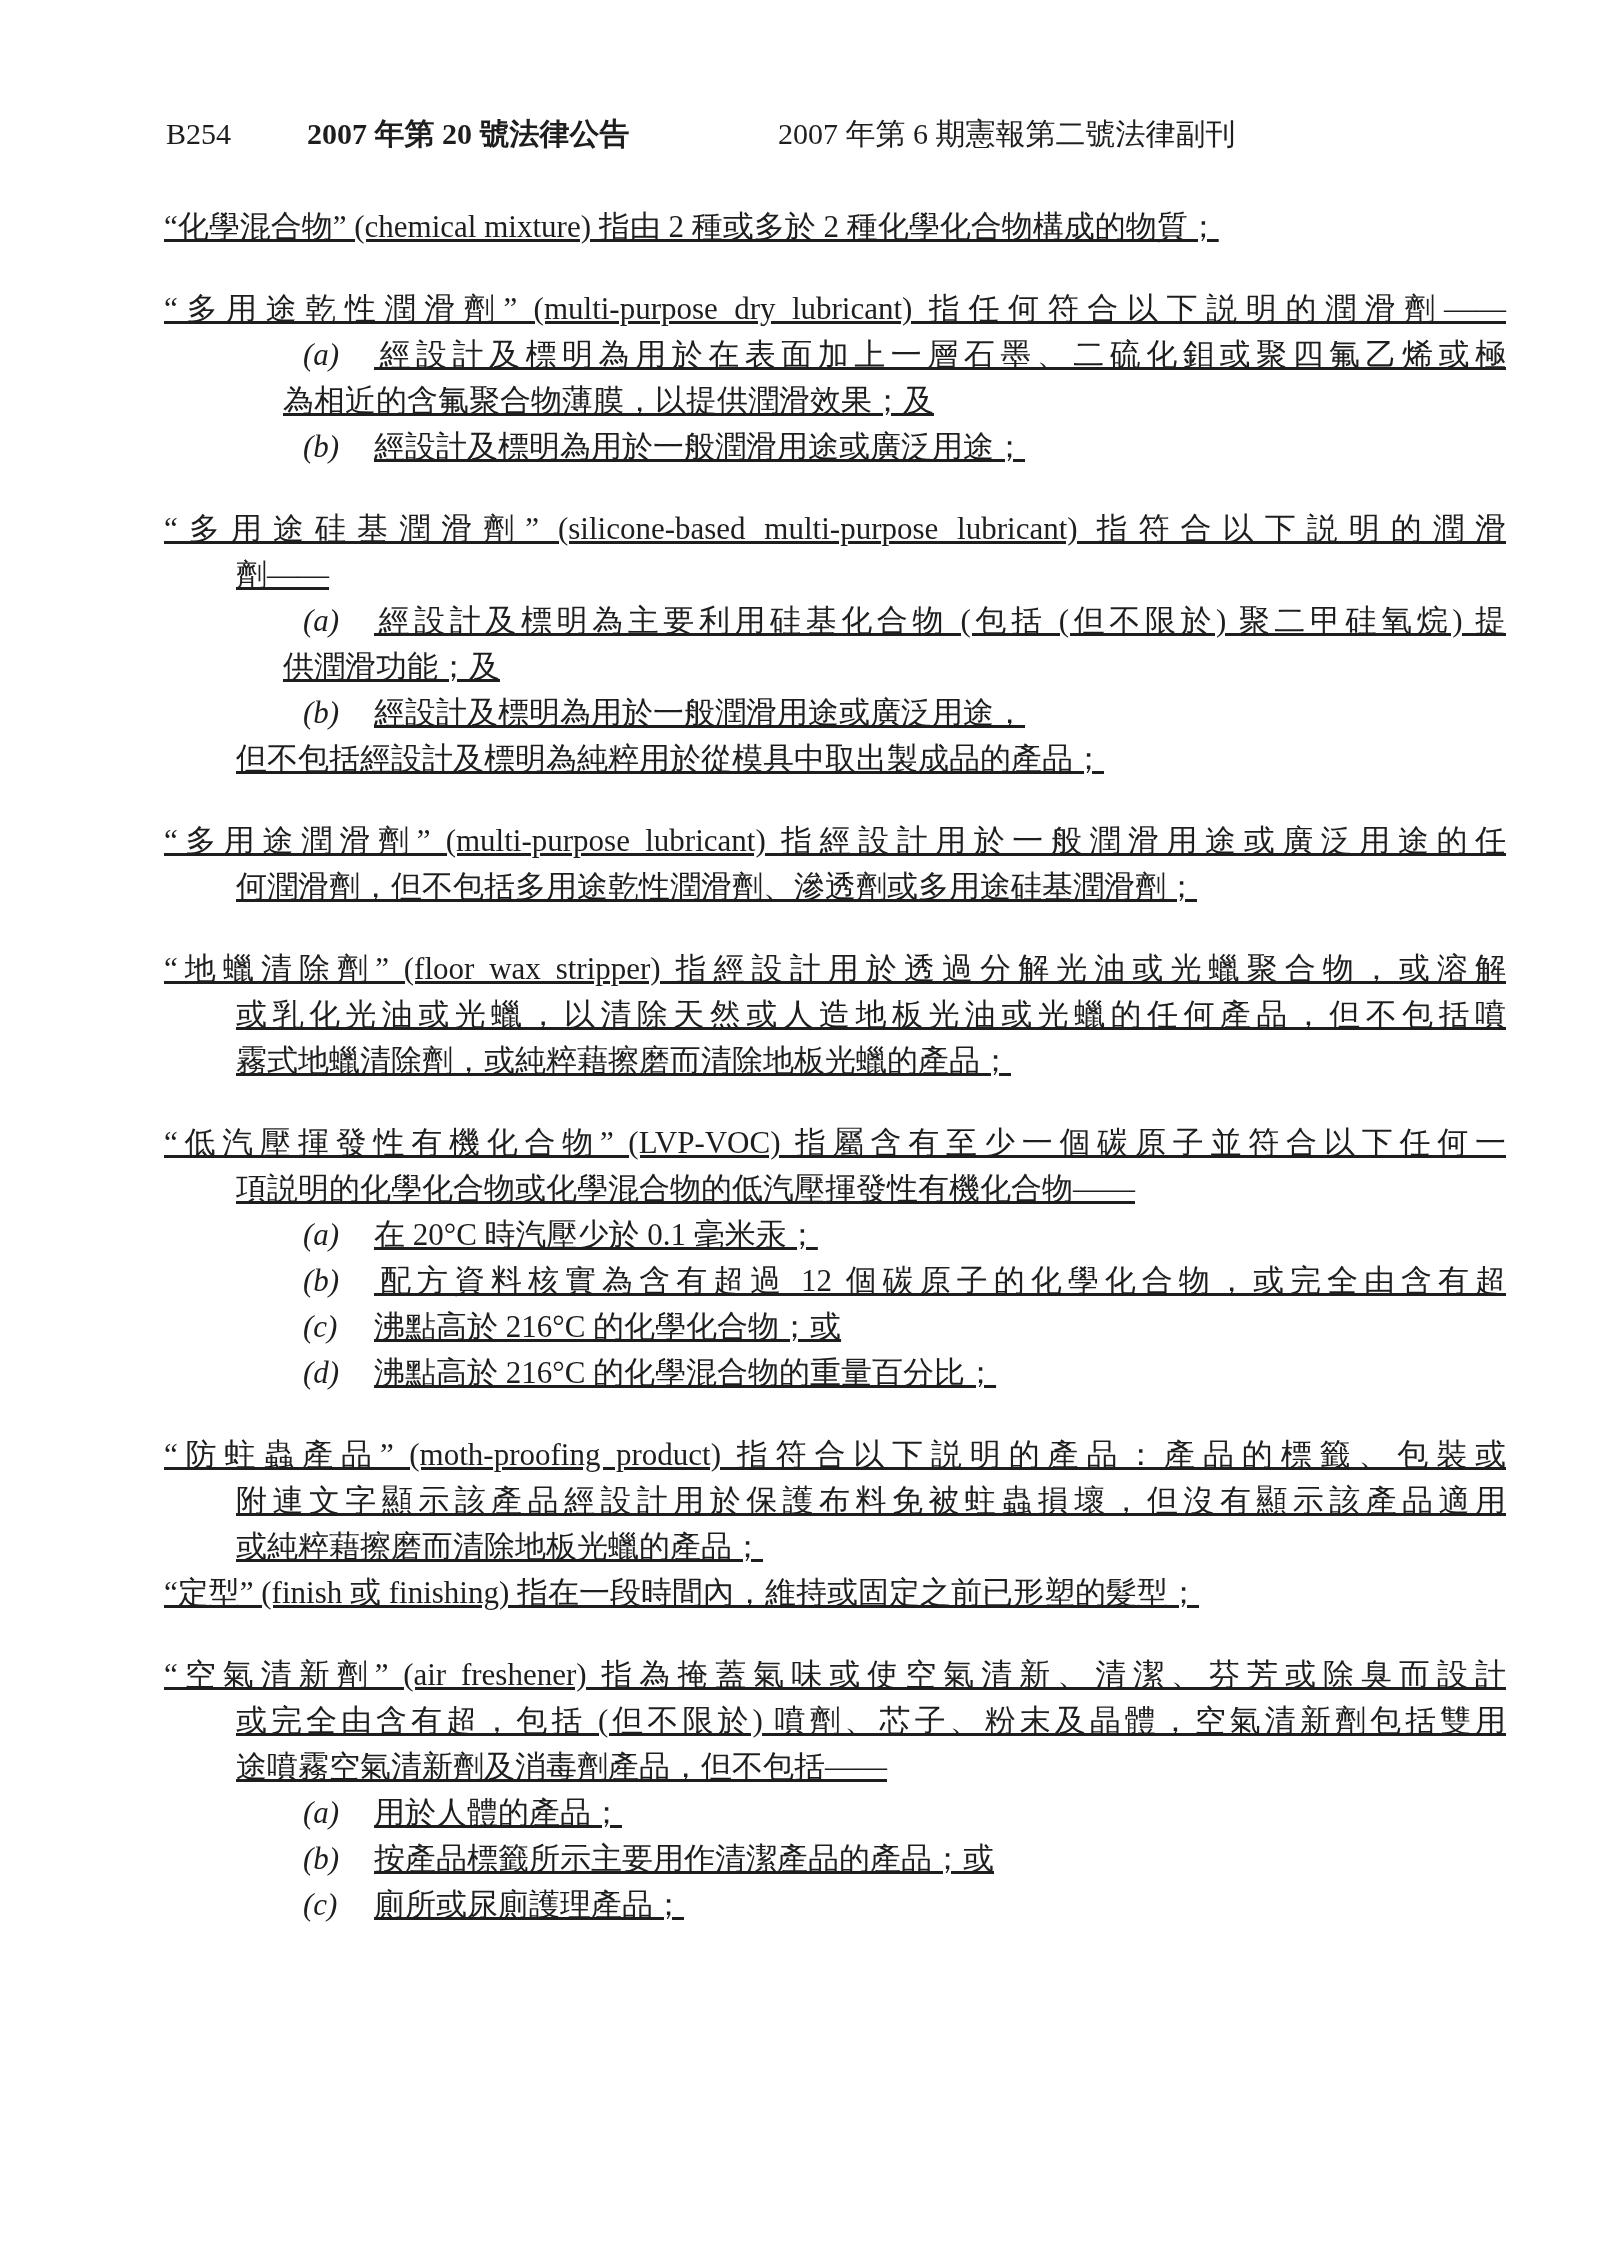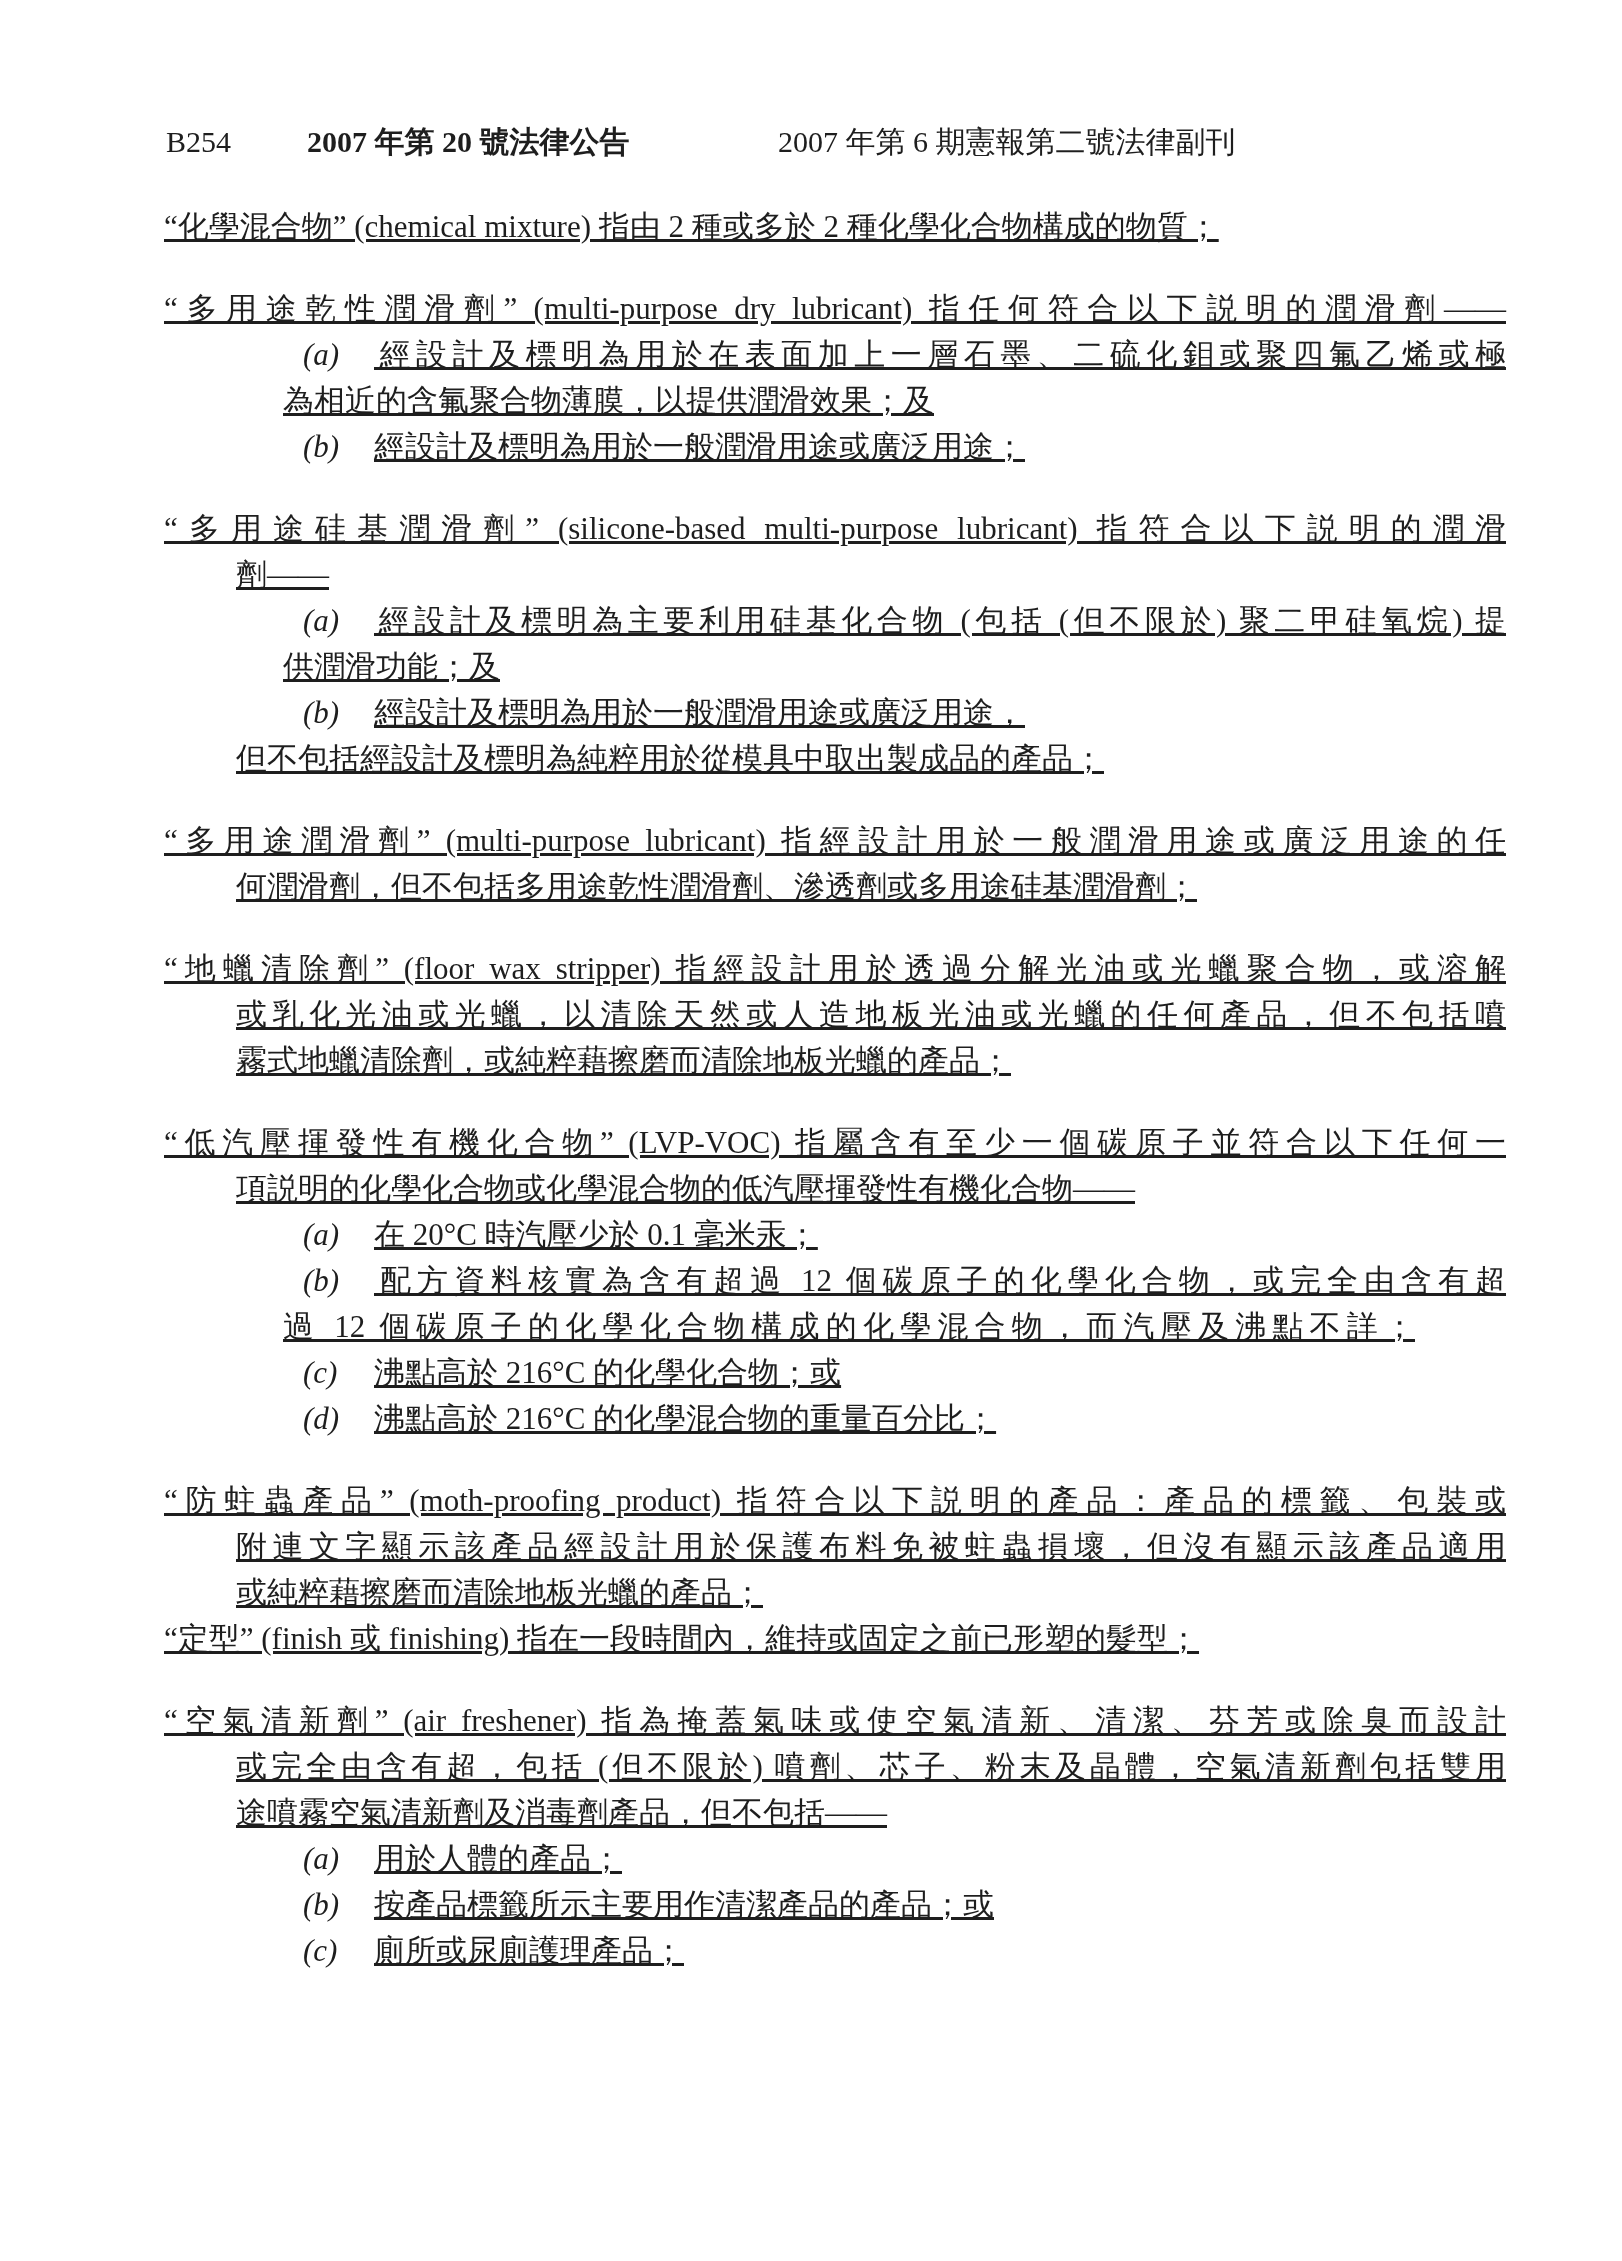--- a/index.html
+++ b/index.html
@@ -10,21 +10,21 @@
   .page {
     position: relative;
     width: 1622px;
     height: 2261px;
     background: #ffffff;
     color: #1e1e1e;
     font-family: "Liberation Serif", "DejaVu Serif", serif;
     overflow: hidden;
   }
   
-  .header { position: absolute; top: 12px; left: 0; width: 100%; height: 171px; }
+  .header { position: absolute; top: 4px; left: 0; width: 100%; height: 171px; }
   .header span {
     position: absolute;
     top: 113px;
     font-size: 30px;
     line-height: 33px;
     white-space: nowrap;
   }
   .pageno  { left: 166px; }
   .notice  { left: 307px; font-weight: bold; }
   .gazette { left: 778px; }
@@ -90,21 +90,20 @@
       <div class="line l-cont">但不包括經設計及標明為純粹用於從模具中取出製成品的產品；</div>
       <div class="line l-def fill">“多用途潤滑劑” (multi-purpose lubricant) 指經設計用於一般潤滑用途或廣泛用途的任</div>
       <div class="line l-cont">何潤滑劑，但不包括多用途乾性潤滑劑、滲透劑或多用途硅基潤滑劑；</div>
       <div class="line l-def fill">“地蠟清除劑” (floor wax stripper) 指經設計用於透過分解光油或光蠟聚合物，或溶解</div>
       <div class="line l-cont fill">或乳化光油或光蠟，以清除天然或人造地板光油或光蠟的任何產品，但不包括噴</div>
       <div class="line l-cont">霧式地蠟清除劑，或純粹藉擦磨而清除地板光蠟的產品；</div>
       <div class="line l-def fill">“低汽壓揮發性有機化合物” (LVP-VOC) 指屬含有至少一個碳原子並符合以下任何一</div>
       <div class="line l-cont">項説明的化學化合物或化學混合物的低汽壓揮發性有機化合物——</div>
       <div class="line l-item"><span class="marker">(a)</span>在 20°C 時汽壓少於 0.1 毫米汞；</div>
       <div class="line l-item fill"><span class="marker">(b)</span>配方資料核實為含有超過 12 個碳原子的化學化合物，或完全由含有超</div>
-      <div class="line l-itemcont fill">過 12 個碳原子的化學化合物構成的化學混合物，而汽壓及沸點不詳；</div>
       <div class="line l-item"><span class="marker">(c)</span>沸點高於 216°C 的化學化合物；或</div>
       <div class="line l-item"><span class="marker">(d)</span>沸點高於 216°C 的化學混合物的重量百分比；</div>
       <div class="line l-def fill">“防蛀蟲產品” (moth-proofing product) 指符合以下説明的產品：產品的標籤、包裝或</div>
       <div class="line l-cont fill">附連文字顯示該產品經設計用於保護布料免被蛀蟲損壞，但沒有顯示該產品適用</div>
       <div class="line l-cont">或純粹藉擦磨而清除地板光蠟的產品；</div>
       <div class="line l-def">“定型” (finish 或 finishing) 指在一段時間內，維持或固定之前已形塑的髮型；</div>
       <div class="line l-def fill">“空氣清新劑” (air freshener) 指為掩蓋氣味或使空氣清新、清潔、芬芳或除臭而設計</div>
       <div class="line l-cont fill">或完全由含有超，包括 (但不限於) 噴劑、芯子、粉末及晶體，空氣清新劑包括雙用</div>
       <div class="line l-cont">途噴霧空氣清新劑及消毒劑產品，但不包括——</div>
       <div class="line l-item"><span class="marker">(a)</span>用於人體的產品；</div>

